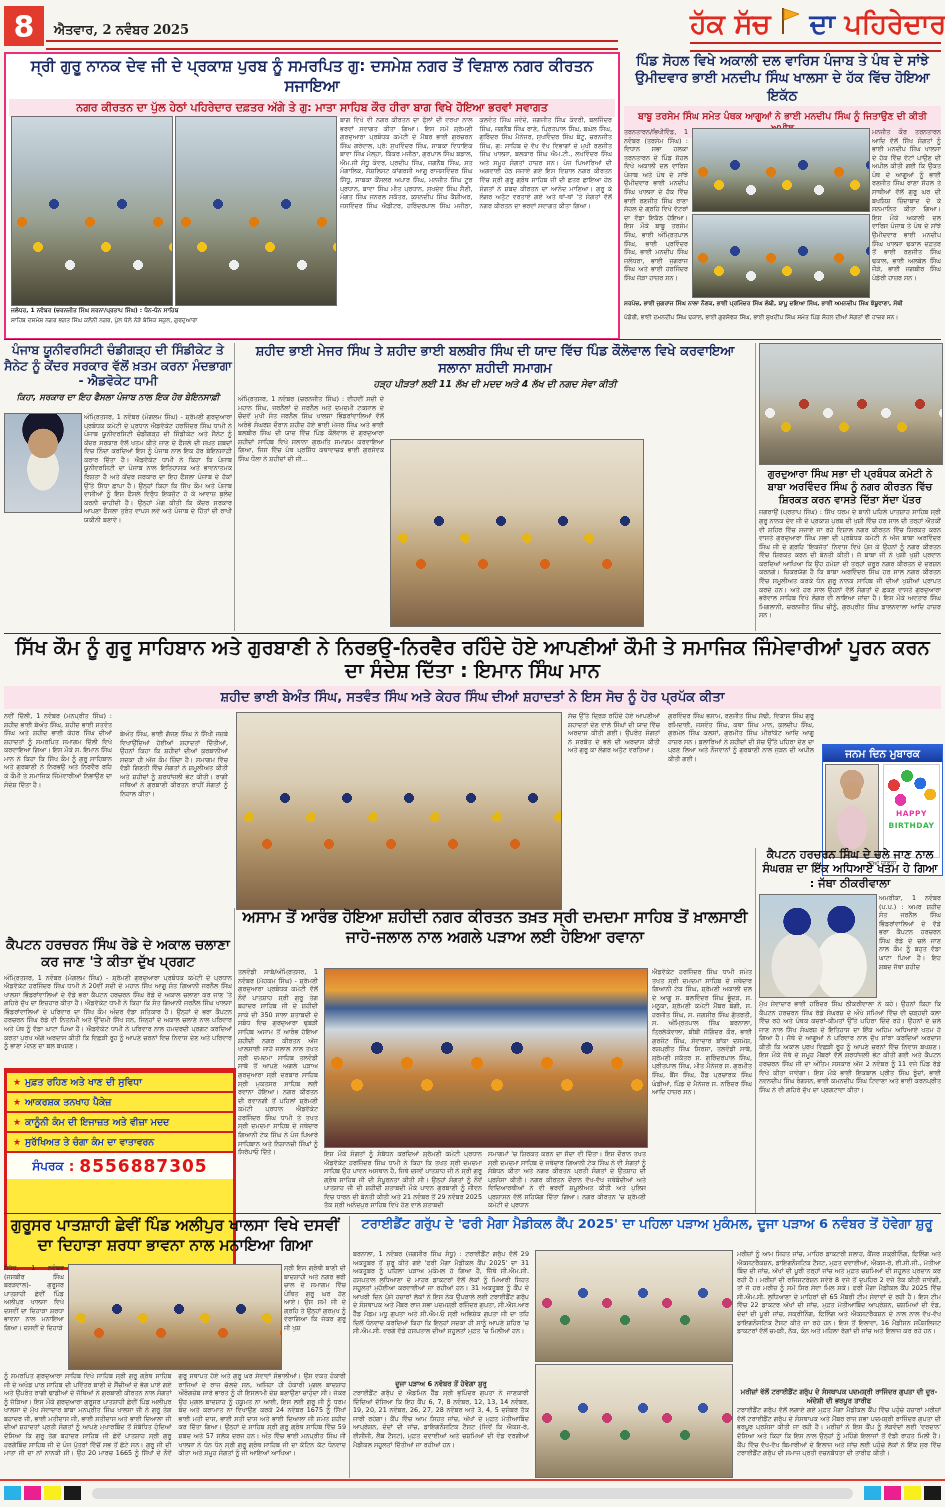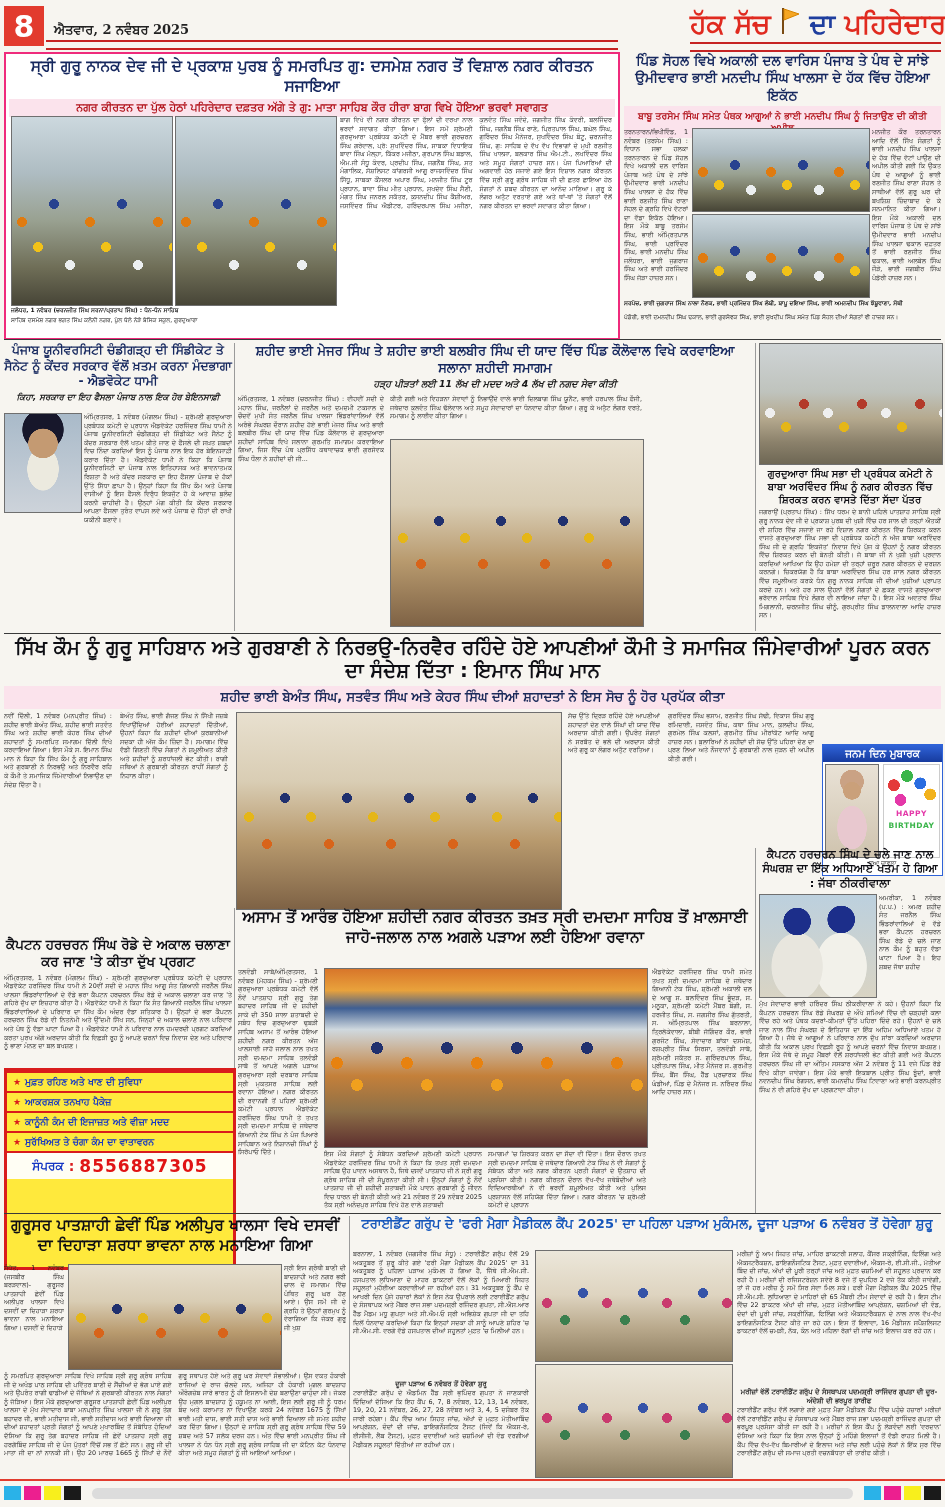--- a/index.html
+++ b/index.html
@@ -139,38 +139,37 @@
   <div class="kick" style="font-size:8.6px;margin:2px 0">ਕਿਹਾ, ਸਰਕਾਰ ਦਾ ਇਹ ਫੈਸਲਾ ਪੰਜਾਬ ਨਾਲ ਇਕ ਹੋਰ ਬੇਇਨਸਾਫ਼ੀ</div>
   <div style="position:absolute;left:0;top:70px;width:76px;height:98px" class="ph portrait"></div>
   <div class="bd" style="position:absolute;left:80px;top:70px;width:148px;height:215px">ਅੰਮ੍ਰਿਤਸਰ, 1 ਨਵੰਬਰ (ਮੰਗਲਮ ਸਿੰਘ) - ਸ਼੍ਰੋਮਣੀ ਗੁਰਦੁਆਰਾ ਪ੍ਰਬੰਧਕ ਕਮੇਟੀ ਦੇ ਪ੍ਰਧਾਨ ਐਡਵੋਕੇਟ ਹਰਜਿੰਦਰ ਸਿੰਘ ਧਾਮੀ ਨੇ ਪੰਜਾਬ ਯੂਨੀਵਰਸਿਟੀ ਚੰਡੀਗੜ੍ਹ ਦੀ ਸਿੰਡੀਕੇਟ ਅਤੇ ਸੈਨੇਟ ਨੂੰ ਕੇਂਦਰ ਸਰਕਾਰ ਵੱਲੋਂ ਖਤਮ ਕੀਤੇ ਜਾਣ ਦੇ ਫੈਸਲੇ ਦੀ ਸਖ਼ਤ ਸ਼ਬਦਾਂ ਵਿਚ ਨਿੰਦਾ ਕਰਦਿਆਂ ਇਸ ਨੂੰ ਪੰਜਾਬ ਨਾਲ ਇਕ ਹੋਰ ਬੇਇਨਸਾਫ਼ੀ ਕਰਾਰ ਦਿੱਤਾ ਹੈ। ਐਡਵੋਕੇਟ ਧਾਮੀ ਨੇ ਕਿਹਾ ਕਿ ਪੰਜਾਬ ਯੂਨੀਵਰਸਿਟੀ ਦਾ ਪੰਜਾਬ ਨਾਲ ਇਤਿਹਾਸਕ ਅਤੇ ਭਾਵਨਾਤਮਕ ਰਿਸ਼ਤਾ ਹੈ ਅਤੇ ਕੇਂਦਰ ਸਰਕਾਰ ਦਾ ਇਹ ਫੈਸਲਾ ਪੰਜਾਬ ਦੇ ਹੱਕਾਂ ਉੱਤੇ ਸਿੱਧਾ ਛਾਪਾ ਹੈ। ਉਨ੍ਹਾਂ ਕਿਹਾ ਕਿ ਸਿੱਖ ਕੌਮ ਅਤੇ ਪੰਜਾਬ ਵਾਸੀਆਂ ਨੂੰ ਇਸ ਫੈਸਲੇ ਵਿਰੁੱਧ ਇਕਜੁੱਟ ਹੋ ਕੇ ਆਵਾਜ਼ ਬੁਲੰਦ ਕਰਨੀ ਚਾਹੀਦੀ ਹੈ। ਉਨ੍ਹਾਂ ਮੰਗ ਕੀਤੀ ਕਿ ਕੇਂਦਰ ਸਰਕਾਰ ਆਪਣਾ ਫੈਸਲਾ ਤੁਰੰਤ ਵਾਪਸ ਲਵੇ ਅਤੇ ਪੰਜਾਬ ਦੇ ਹਿੱਤਾਂ ਦੀ ਰਾਖੀ ਯਕੀਨੀ ਬਣਾਵੇ।</div>
 </div>
 <div class="vr" style="left:234px;top:343px;height:288px"></div>
 
 <div class="abs" style="left:238px;top:343px;width:514px;height:288px">
   <div class="hl" style="font-size:13px">ਸ਼ਹੀਦ ਭਾਈ ਮੇਜਰ ਸਿੰਘ ਤੇ ਸ਼ਹੀਦ ਭਾਈ ਬਲਬੀਰ ਸਿੰਘ ਦੀ ਯਾਦ ਵਿੱਚ ਪਿੰਡ ਕੌਲੋਵਾਲ ਵਿਖੇ ਕਰਵਾਇਆ ਸਲਾਨਾ ਸ਼ਹੀਦੀ ਸਮਾਗਮ</div>
   <div class="kick" style="font-size:9.3px;margin:2px 0">ਹੜ੍ਹ ਪੀੜਤਾਂ ਲਈ 11 ਲੱਖ ਦੀ ਮਦਦ ਅਤੇ 4 ਲੱਖ ਦੀ ਨਗਦ ਸੇਵਾ ਕੀਤੀ</div>
   <div style="position:absolute;left:0;top:52px;width:146px;height:230px" class="bd">ਅੰਮ੍ਰਿਤਸਰ, 1 ਨਵੰਬਰ (ਚਰਨਜੀਤ ਸਿੰਘ) : ਵੀਹਵੀਂ ਸਦੀ ਦੇ ਮਹਾਨ ਸਿੰਘ, ਜਰਨੈਲਾਂ ਦੇ ਜਰਨੈਲ ਅਤੇ ਦਮਦਮੀ ਟਕਸਾਲ ਦੇ ਚੌਦਵੇਂ ਮੁਖੀ ਸੰਤ ਜਰਨੈਲ ਸਿੰਘ ਖਾਲਸਾ ਭਿੰਡਰਾਂਵਾਲਿਆਂ ਵੱਲੋਂ ਅਰੰਭੇ ਸੰਘਰਸ਼ ਦੌਰਾਨ ਸ਼ਹੀਦ ਹੋਏ ਭਾਈ ਮੇਜਰ ਸਿੰਘ ਅਤੇ ਭਾਈ ਬਲਬੀਰ ਸਿੰਘ ਦੀ ਯਾਦ ਵਿੱਚ ਪਿੰਡ ਕੌਲੋਵਾਲ ਦੇ ਗੁਰਦੁਆਰਾ ਸ਼ਹੀਦਾਂ ਸਾਹਿਬ ਵਿਖੇ ਸਲਾਨਾ ਗੁਰਮਤਿ ਸਮਾਗਮ ਕਰਵਾਇਆ ਗਿਆ, ਜਿਸ ਵਿੱਚ ਪੰਥ ਪ੍ਰਸਿੱਧ ਕਥਾਵਾਚਕ ਭਾਈ ਗੁਰਸੇਵਕ ਸਿੰਘ ਧੌਲਾ ਨੇ ਸ਼ਹੀਦਾਂ ਦੀ ਜੀ...</div>
-  <div class="bd" style="position:absolute;left:152px;top:52px;width:252px;height:42px">ਕੀਤੀ ਗਈ ਅਤੇ ਵਿਹੜਨਾ ਸੇਵਾਵਾਂ ਨੂੰ ਨਿਭਾਉਂਦੇ ਵਾਲੇ ਭਾਈ ਦਿਲਬਾਗ ਸਿੰਘ ਯੂਨੈਟ, ਭਾਈ ਹਰਪਾਲ ਸਿੰਘ ਫੌਜੀ, ਜਥੇਦਾਰ ਕੁਲਵੰਤ ਸਿੰਘ ਢੱਲੇਵਾਲ ਅਤੇ ਸਮੂਹ ਸੇਵਾਦਾਰਾਂ ਦਾ ਧੰਨਵਾਦ ਕੀਤਾ ਗਿਆ। ਗੁਰੂ ਕੇ ਅਤੁੱਟ ਲੰਗਰ ਵਰਤੇ, ਸਮਾਗਮ ਨੂੰ ਲਾਈਵ ਕੀਤਾ ਗਿਆ।</div>
   <div style="position:absolute;left:152px;top:96px;width:252px;height:186px" class="ph indoor"></div>
 </div>
 <div class="vr" style="left:755px;top:343px;height:288px"></div>
 
 <div class="abs" style="left:759px;top:343px;width:182px;height:288px">
   <div style="width:182px;height:120px" class="ph building"></div>
   <div class="hl hl-black" style="font-size:10px;margin:3px 0 2px">ਗੁਰਦੁਆਰਾ ਸਿੰਘ ਸਭਾ ਦੀ ਪ੍ਰਬੰਧਕ ਕਮੇਟੀ ਨੇ ਬਾਬਾ ਅਰਵਿੰਦਰ ਸਿੰਘ ਨੂੰ ਨਗਰ ਕੀਰਤਨ ਵਿੱਚ ਸ਼ਿਰਕਤ ਕਰਨ ਵਾਸਤੇ ਦਿੱਤਾ ਸੱਦਾ ਪੱਤਰ</div>
   <div class="bd" style="height:118px">ਜਗਰਾਉਂ (ਪ੍ਰਤਾਪ ਸਿੰਘ) : ਸਿੱਖ ਧਰਮ ਦੇ ਬਾਨੀ ਪਹਿਲੇ ਪਾਤਸ਼ਾਹ ਸਾਹਿਬ ਸ੍ਰੀ ਗੁਰੂ ਨਾਨਕ ਦੇਵ ਜੀ ਦੇ ਪ੍ਰਕਾਸ਼ ਪੁਰਬ ਦੀ ਖੁਸ਼ੀ ਵਿੱਚ ਹਰ ਸਾਲ ਦੀ ਤਰ੍ਹਾਂ ਐਤਕੀਂ ਵੀ ਸ਼ਹਿਰ ਵਿੱਚ ਸਜਾਏ ਜਾ ਰਹੇ ਵਿਸ਼ਾਲ ਨਗਰ ਕੀਰਤਨ ਵਿੱਚ ਸ਼ਿਰਕਤ ਕਰਨ ਵਾਸਤੇ ਗੁਰਦੁਆਰਾ ਸਿੰਘ ਸਭਾ ਦੀ ਪ੍ਰਬੰਧਕ ਕਮੇਟੀ ਨੇ ਅੱਜ ਬਾਬਾ ਅਰਵਿੰਦਰ ਸਿੰਘ ਜੀ ਦੇ ਗ੍ਰਹਿ 'ਇਕਜੋਤ' ਨਿਵਾਸ ਵਿਖੇ ਪੁੱਜ ਕੇ ਉਹਨਾਂ ਨੂੰ ਨਗਰ ਕੀਰਤਨ ਵਿੱਚ ਸ਼ਿਰਕਤ ਕਰਨ ਦੀ ਬੇਨਤੀ ਕੀਤੀ। ਜੋ ਬਾਬਾ ਜੀ ਨੇ ਖੁਸ਼ੀ ਖੁਸ਼ੀ ਪ੍ਰਵਾਨ ਕਰਦਿਆਂ ਆਖਿਆ ਕਿ ਉਹ ਹਮੇਸ਼ਾ ਦੀ ਤਰ੍ਹਾਂ ਜ਼ਰੂਰ ਨਗਰ ਕੀਰਤਨ ਦੇ ਦਰਸ਼ਨ ਕਰਨਗੇ। ਜ਼ਿਕਰਯੋਗ ਹੈ ਕਿ ਬਾਬਾ ਅਰਵਿੰਦਰ ਸਿੰਘ ਹਰ ਸਾਲ ਨਗਰ ਕੀਰਤਨ ਵਿੱਚ ਸਮੂਲੀਅਤ ਕਰਕੇ ਧੰਨ ਗੁਰੂ ਨਾਨਕ ਸਾਹਿਬ ਜੀ ਦੀਆਂ ਖੁਸ਼ੀਆਂ ਪ੍ਰਾਪਤ ਕਰਦੇ ਹਨ। ਅਤੇ ਹਰ ਸਾਲ ਉਹਨਾਂ ਵੱਲੋਂ ਸੰਗਤਾਂ ਦੇ ਛਕਣ ਵਾਸਤੇ ਗੁਰਦੁਆਰਾ ਭਰੋਵਾਲ ਸਾਹਿਬ ਵਿਖੇ ਲੰਗਰ ਵੀ ਲਾਇਆ ਜਾਂਦਾ ਹੈ। ਇਸ ਮੌਕੇ ਅਵਤਾਰ ਸਿੰਘ ਮਿਗਲਾਨੀ, ਚਰਨਜੀਤ ਸਿੰਘ ਚੀਨੂੰ, ਗੁਰਪ੍ਰੀਤ ਸਿੰਘ ਡਾਲਨਵਾਲਾ ਆਦਿ ਹਾਜ਼ਰ ਸਨ।</div>
 </div>
 
 <div class="hr" style="left:4px;top:633px;width:937px"></div>
 
 <div class="abs" style="left:4px;top:636px;width:937px;height:296px">
   <div class="hl hl-black" style="font-size:19.5px;line-height:1.2">ਸਿੱਖ ਕੌਮ ਨੂੰ ਗੁਰੂ ਸਾਹਿਬਾਨ ਅਤੇ ਗੁਰਬਾਣੀ ਨੇ ਨਿਰਭਉ-ਨਿਰਵੈਰ ਰਹਿੰਦੇ ਹੋਏ ਆਪਣੀਆਂ ਕੌਮੀ ਤੇ ਸਮਾਜਿਕ ਜਿੰਮੇਵਾਰੀਆਂ ਪੂਰਨ ਕਰਨ ਦਾ ਸੰਦੇਸ਼ ਦਿੱਤਾ : ਇਮਾਨ ਸਿੰਘ ਮਾਨ</div>
   <div class="sub" style="font-size:13px;color:#1b2a5a;padding:3px 0;margin-top:3px">ਸ਼ਹੀਦ ਭਾਈ ਬੇਅੰਤ ਸਿੰਘ, ਸਤਵੰਤ ਸਿੰਘ ਅਤੇ ਕੇਹਰ ਸਿੰਘ ਦੀਆਂ ਸ਼ਹਾਦਤਾਂ ਨੇ ਇਸ ਸੋਚ ਨੂੰ ਹੋਰ ਪ੍ਰਪੱਕ ਕੀਤਾ</div>
   <div style="position:absolute;left:0;top:76px;width:108px;height:214px" class="bd">ਨਵੀਂ ਦਿੱਲੀ, 1 ਨਵੰਬਰ (ਮਨਪ੍ਰੀਤ ਸਿੰਘ) : ਸ਼ਹੀਦ ਭਾਈ ਬੇਅੰਤ ਸਿੰਘ, ਸ਼ਹੀਦ ਭਾਈ ਸਤਵੰਤ ਸਿੰਘ ਅਤੇ ਸ਼ਹੀਦ ਭਾਈ ਕੇਹਰ ਸਿੰਘ ਦੀਆਂ ਸ਼ਹਾਦਤਾਂ ਨੂੰ ਸਮਰਪਿਤ ਸਮਾਗਮ ਦਿੱਲੀ ਵਿਖੇ ਕਰਵਾਇਆ ਗਿਆ। ਇਸ ਮੌਕੇ ਸ. ਇਮਾਨ ਸਿੰਘ ਮਾਨ ਨੇ ਕਿਹਾ ਕਿ ਸਿੱਖ ਕੌਮ ਨੂੰ ਗੁਰੂ ਸਾਹਿਬਾਨ ਅਤੇ ਗੁਰਬਾਣੀ ਨੇ ਨਿਰਭਉ ਅਤੇ ਨਿਰਵੈਰ ਰਹਿ ਕੇ ਕੌਮੀ ਤੇ ਸਮਾਜਿਕ ਜਿੰਮੇਵਾਰੀਆਂ ਨਿਭਾਉਣ ਦਾ ਸੰਦੇਸ਼ ਦਿੱਤਾ ਹੈ।</div>
-  <div style="position:absolute;left:116px;top:76px;width:108px;height:214px" class="bd">ਬੇਅੰਤ ਸਿੰਘ, ਭਾਈ ਗੱਜਣ ਸਿੰਘ ਨੇ ਸਿੱਖੀ ਜਜ਼ਬੇ ਵਿਖਾਉਂਦਿਆਂ ਹੋਈਆਂ ਸ਼ਹਾਦਤਾਂ ਦਿੱਤੀਆਂ, ਉਹਨਾਂ ਕਿਹਾ ਕਿ ਸ਼ਹੀਦਾਂ ਦੀਆਂ ਕੁਰਬਾਨੀਆਂ ਸਦਕਾ ਹੀ ਅੱਜ ਕੌਮ ਜ਼ਿੰਦਾ ਹੈ। ਸਮਾਗਮ ਵਿੱਚ ਵੱਡੀ ਗਿਣਤੀ ਵਿੱਚ ਸੰਗਤਾਂ ਨੇ ਸ਼ਮੂਲੀਅਤ ਕੀਤੀ ਅਤੇ ਸ਼ਹੀਦਾਂ ਨੂੰ ਸ਼ਰਧਾਂਜਲੀ ਭੇਟ ਕੀਤੀ। ਰਾਗੀ ਜਥਿਆਂ ਨੇ ਗੁਰਬਾਣੀ ਕੀਰਤਨ ਰਾਹੀਂ ਸੰਗਤਾਂ ਨੂੰ ਨਿਹਾਲ ਕੀਤਾ।</div>
+  <div style="position:absolute;left:116px;top:94px;width:108px;height:214px" class="bd">ਬੇਅੰਤ ਸਿੰਘ, ਭਾਈ ਗੱਜਣ ਸਿੰਘ ਨੇ ਸਿੱਖੀ ਜਜ਼ਬੇ ਵਿਖਾਉਂਦਿਆਂ ਹੋਈਆਂ ਸ਼ਹਾਦਤਾਂ ਦਿੱਤੀਆਂ, ਉਹਨਾਂ ਕਿਹਾ ਕਿ ਸ਼ਹੀਦਾਂ ਦੀਆਂ ਕੁਰਬਾਨੀਆਂ ਸਦਕਾ ਹੀ ਅੱਜ ਕੌਮ ਜ਼ਿੰਦਾ ਹੈ। ਸਮਾਗਮ ਵਿੱਚ ਵੱਡੀ ਗਿਣਤੀ ਵਿੱਚ ਸੰਗਤਾਂ ਨੇ ਸ਼ਮੂਲੀਅਤ ਕੀਤੀ ਅਤੇ ਸ਼ਹੀਦਾਂ ਨੂੰ ਸ਼ਰਧਾਂਜਲੀ ਭੇਟ ਕੀਤੀ। ਰਾਗੀ ਜਥਿਆਂ ਨੇ ਗੁਰਬਾਣੀ ਕੀਰਤਨ ਰਾਹੀਂ ਸੰਗਤਾਂ ਨੂੰ ਨਿਹਾਲ ਕੀਤਾ।</div>
   <div style="position:absolute;left:232px;top:76px;width:324px;height:196px" class="ph indoor"></div>
   <div style="position:absolute;left:664px;top:76px;width:146px;height:214px" class="bd">ਗੁਰਵਿੰਦਰ ਸਿੰਘ ਭਸਾਮ, ਰਣਜੀਤ ਸਿੰਘ ਸੋਢੀ, ਵਿਕਾਸ ਸਿੰਘ ਗੁਰੂ ਰਮਿਦਾਈ, ਜਸਵੰਤ ਸਿੰਘ, ਕਥਾ ਸਿੰਘ ਮਾਨ, ਕੁਲਦੀਪ ਸਿੰਘ, ਗੁਰਮੇਲ ਸਿੰਘ ਕਲਸਾਂ, ਗੁਰਮੀਤ ਸਿੰਘ ਮੀਰਾਂਕੋਟ ਆਦਿ ਆਗੂ ਹਾਜ਼ਰ ਸਨ। ਬੁਲਾਰਿਆਂ ਨੇ ਸ਼ਹੀਦਾਂ ਦੀ ਸੋਚ ਉੱਤੇ ਪਹਿਰਾ ਦੇਣ ਦਾ ਪ੍ਰਣ ਲਿਆ ਅਤੇ ਨੌਜਵਾਨਾਂ ਨੂੰ ਗੁਰਬਾਣੀ ਨਾਲ ਜੁੜਨ ਦੀ ਅਪੀਲ ਕੀਤੀ ਗਈ।</div>
   <div style="position:absolute;left:564px;top:76px;width:92px;height:214px" class="bd">ਸੋਚ ਉੱਤੇ ਦ੍ਰਿੜ ਰਹਿੰਦੇ ਹੋਏ ਆਪਣੀਆਂ ਸ਼ਹਾਦਤਾਂ ਦੇਣ ਵਾਲੇ ਸਿੰਘਾਂ ਦੀ ਯਾਦ ਵਿੱਚ ਅਰਦਾਸ ਕੀਤੀ ਗਈ। ਉਪਰੰਤ ਸੰਗਤਾਂ ਨੇ ਸਰਬੱਤ ਦੇ ਭਲੇ ਦੀ ਅਰਦਾਸ ਕੀਤੀ ਅਤੇ ਗੁਰੂ ਕਾ ਲੰਗਰ ਅਤੁੱਟ ਵਰਤਿਆ।</div>
 
   <div class="abs" style="left:818px;top:108px;width:119px;height:130px;border:1px solid #2f63d8;background:#fff">
     <div class="bday-head">ਜਨਮ ਦਿਨ ਮੁਬਾਰਕ</div>
     <div style="display:flex;gap:4px;padding:2px;height:94px">
       <div class="ph girl" style="width:52px;height:92px"></div>
       <div class="balloons" style="flex:1;border:1px solid #ccc">
         <div class="bt" style="top:44px;color:#e438a8">HAPPY</div>

